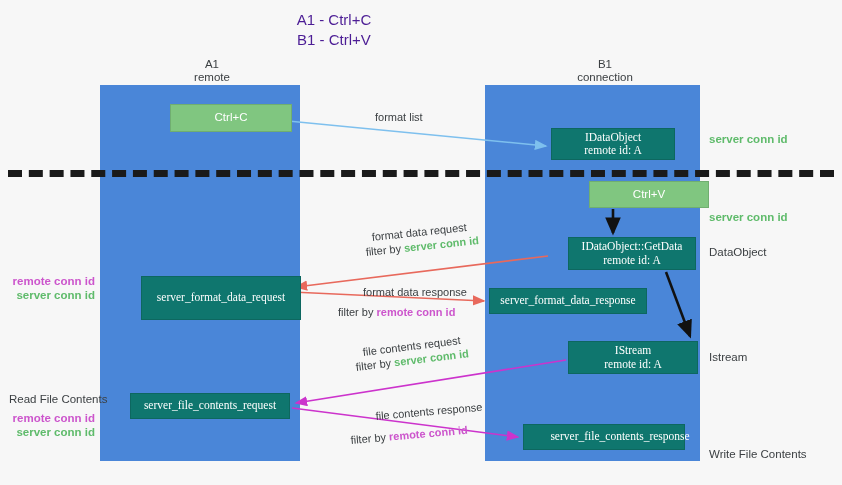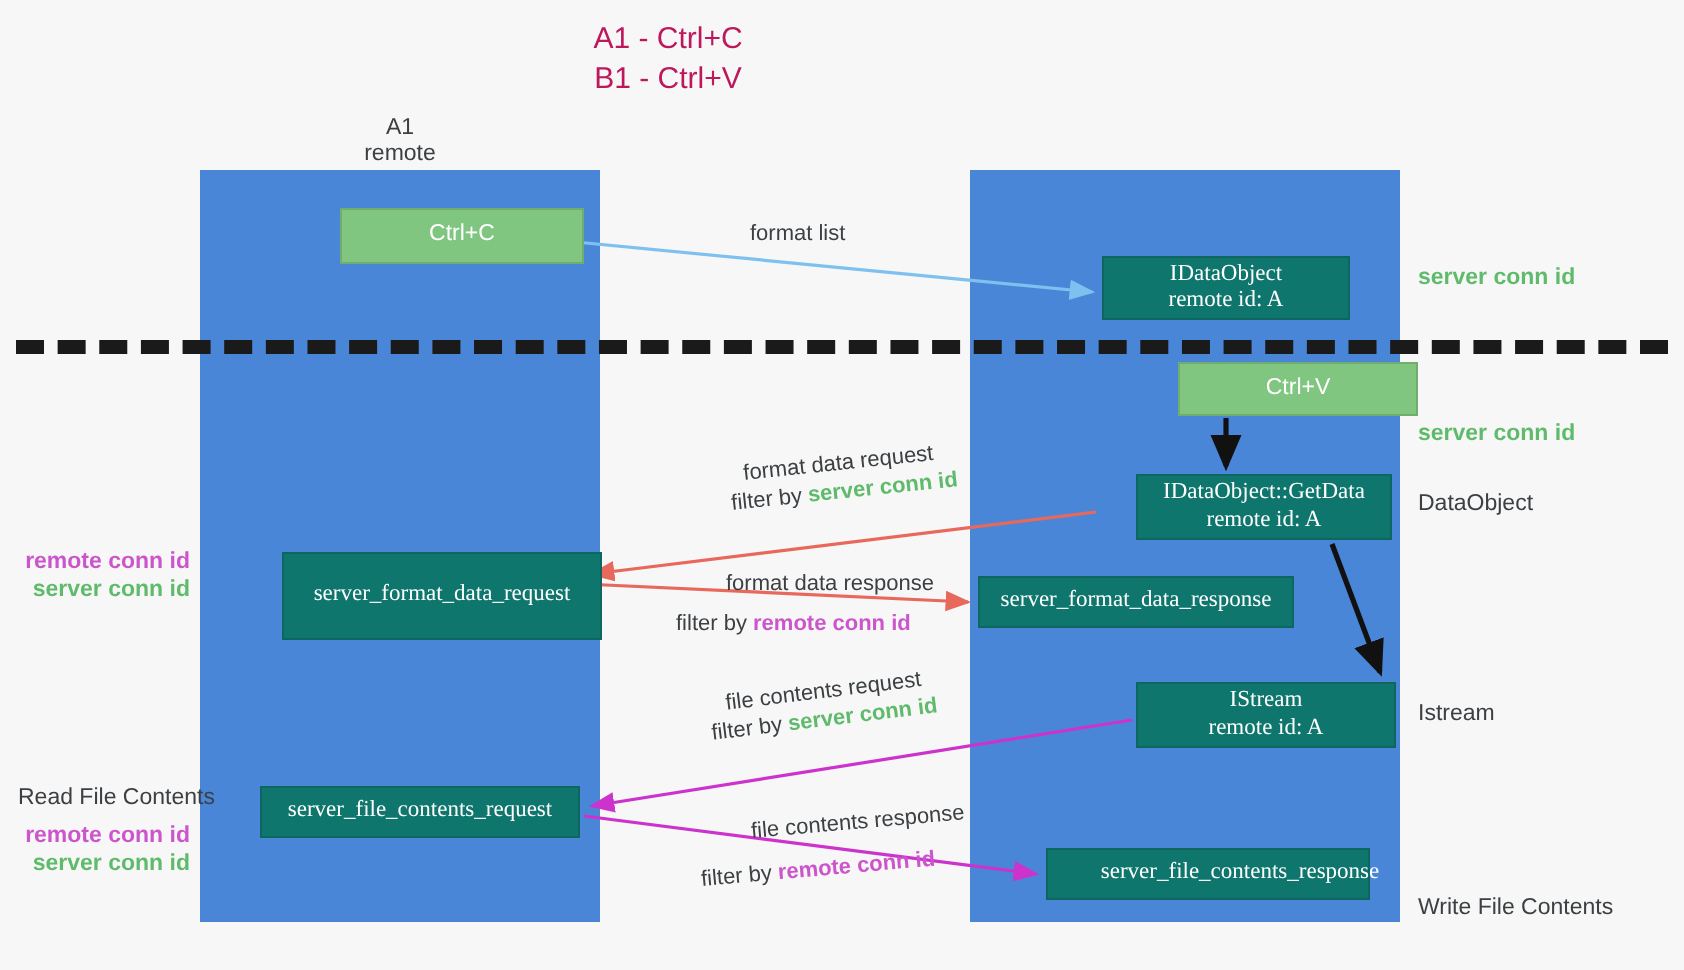--- a/index.html
+++ b/index.html
@@ -19,33 +19,33 @@
     inset: 0;
     width: 842px;
     height: 485px;
   }
   .abs { position: absolute; }
 
   
   #title-block {
     left: 0; top: 10px; width: 668px;
     text-align: center;
-    color: #be185d;
+    color: #4c1d95;
     font-size: 15px;
     line-height: 20px;
   }
 
   
   .col-header {
     text-align: center;
     color: #3c4043;
     font-size: 11.5px;
     line-height: 13px;
   }
-  #col-header-a1 { left: 140px; top: 58px; width: 120px; }
+  #col-header-a1 { left: 152px; top: 58px; width: 120px; }
   #col-header-b1 { left: 540px; top: 58px; width: 130px; }
 
   
   .lane {
     background: #4a86d8;
     top: 85px;
     height: 376px;
   }
   #lane-a1 { left: 100px; width: 200px; }
   #lane-b1 { left: 485px; width: 215px; }
@@ -135,20 +135,24 @@
 
   <div class="abs" id="title-block">
     <div>A1 - Ctrl+C</div>
     <div>B1 - Ctrl+V</div>
   </div>
 
   <div class="abs col-header" id="col-header-a1">
     <div>A1</div>
     <div>remote</div>
   </div>
+  <div class="abs col-header" id="col-header-b1">
+    <div>B1</div>
+    <div>connection</div>
+  </div>
 
   <div class="abs lane" id="lane-a1"></div>
   <div class="abs lane" id="lane-b1"></div>
 
   <svg id="wires" viewBox="0 0 842 485">
     <defs>
       <marker id="ah-blue" markerWidth="9" markerHeight="9" refX="7" refY="3.2" orient="auto">
         <path d="M0,0 L8,3.2 L0,6.4 z" fill="#7ec0ee"></path>
       </marker>
       <marker id="ah-red" markerWidth="9" markerHeight="9" refX="7" refY="3.2" orient="auto">

